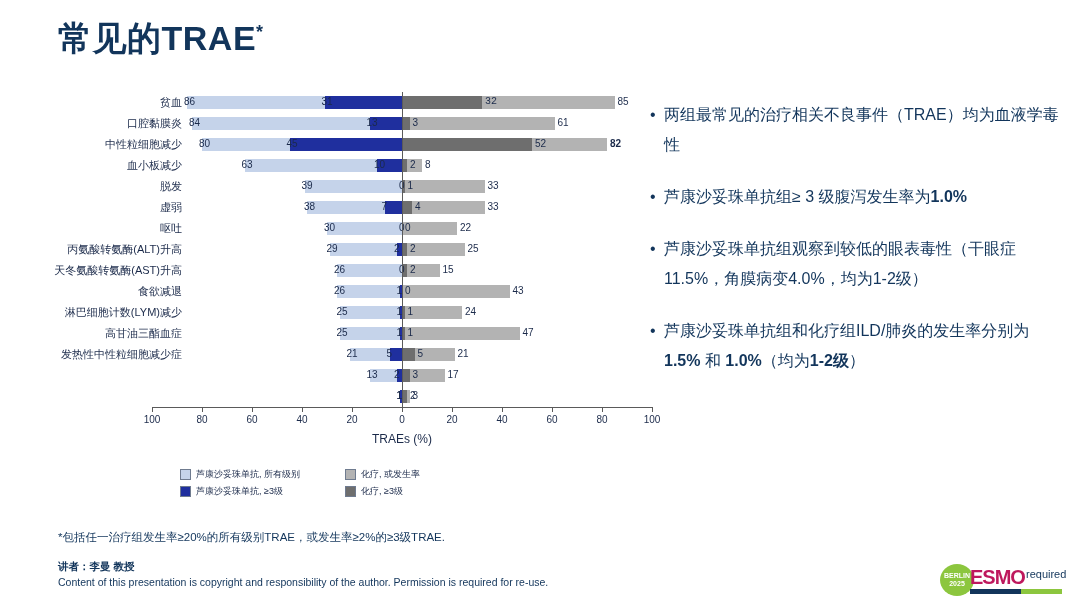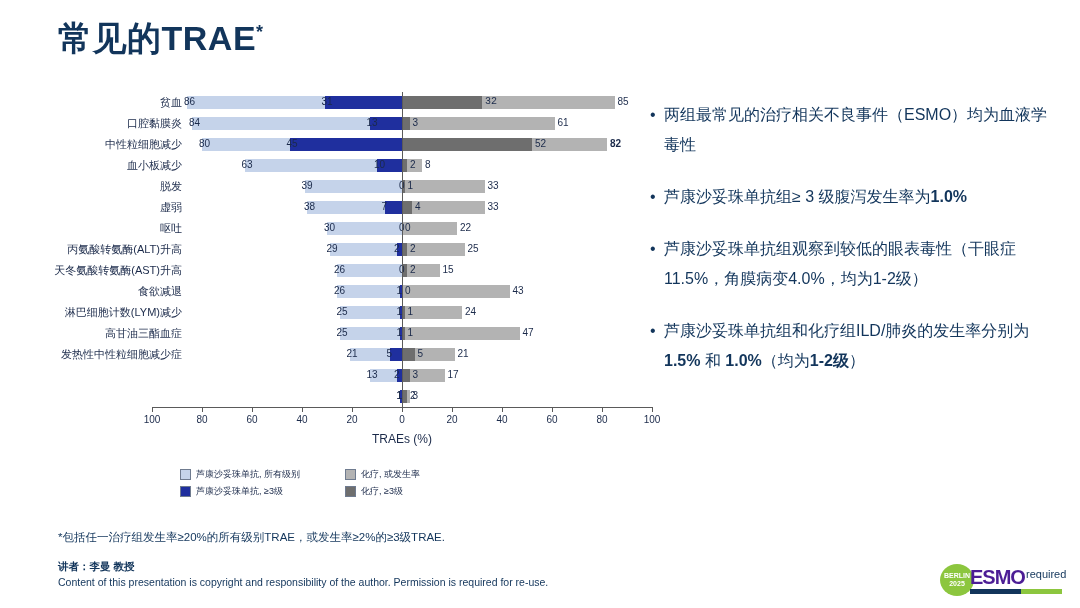--- a/index.html
+++ b/index.html
@@ -98,21 +98,21 @@
   .logo{
     position:absolute;right:18px;bottom:10px;width:122px;height:36px;
   }
   .logo-badge{
     position:absolute;left:0;top:2px;width:34px;height:32px;border-radius:50%;
     background:#8cc63e;color:#ffffff;font-size:7px;font-weight:bold;
     display:flex;flex-direction:column;align-items:center;justify-content:center;
     line-height:8px;
   }
   .logo-esmo{
-    position:absolute;left:30px;top:4px;font-size:20px;font-weight:bold;color:#4c1d95;
+    position:absolute;left:30px;top:4px;font-size:20px;font-weight:bold;color:#be185d;
     letter-spacing:-1px;
   }
   .logo-congress{
     position:absolute;left:86px;top:6px;font-size:11px;color:#12355b;
   }
   .logo-bar{
     position:absolute;left:30px;top:27px;width:92px;height:5px;
     background:linear-gradient(90deg,#12355b 0 55%, #8cc63e 55% 100%);
   }
 </style>
@@ -341,21 +341,21 @@
     <div class="legend-item">
       <span class="swatch" style="background: rgb(110, 110, 110);"></span>
       <span class="legend-label">化疗, ≥3级</span>
     </div>
   </div>
 </div>
 
 <div class="bullets">
     <div class="bullet">
       <div class="dot">•</div>
-      <div class="btext">两组最常见的治疗相关不良事件（ESMO）均为血液学毒性</div>
+      <div class="btext">两组最常见的治疗相关不良事件（TRAE）均为血液学毒性</div>
     </div>
     <div class="bullet">
       <div class="dot">•</div>
       <div class="btext">芦康沙妥珠单抗组≥ 3 级腹泻发生率为<b>1.0%</b></div>
     </div>
     <div class="bullet">
       <div class="dot">•</div>
       <div class="btext">芦康沙妥珠单抗组观察到较低的眼表毒性（干眼症11.5%，角膜病变4.0%，均为1-2级）</div>
     </div>
     <div class="bullet">

